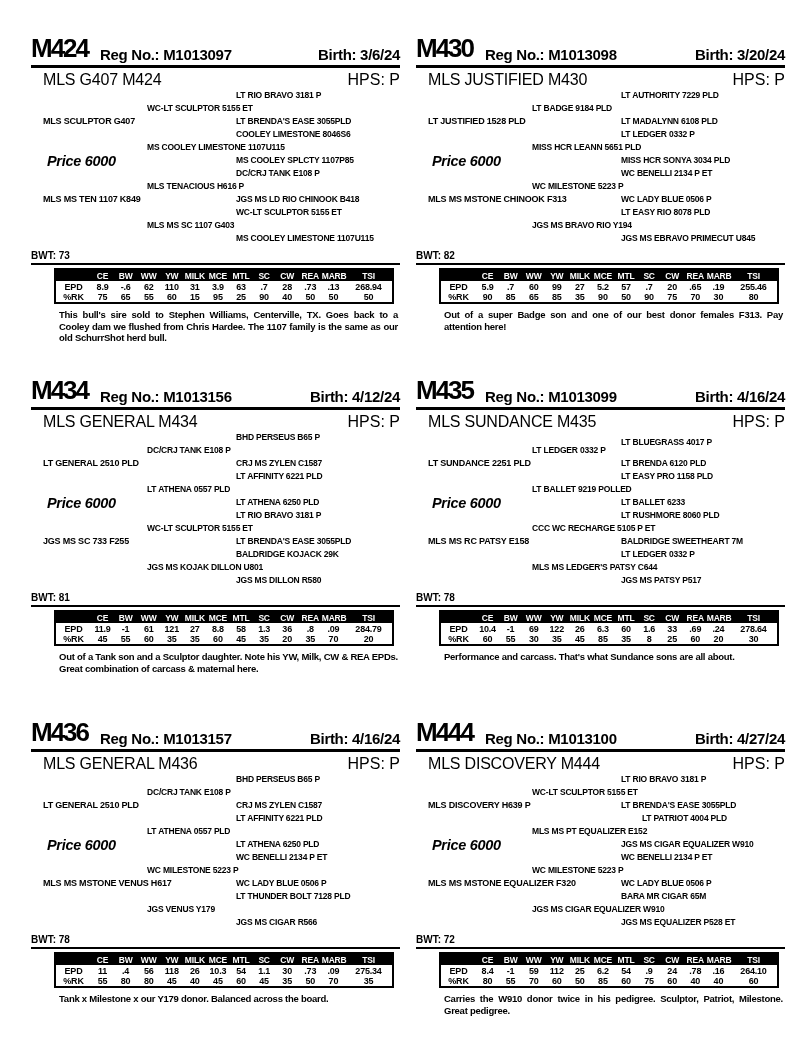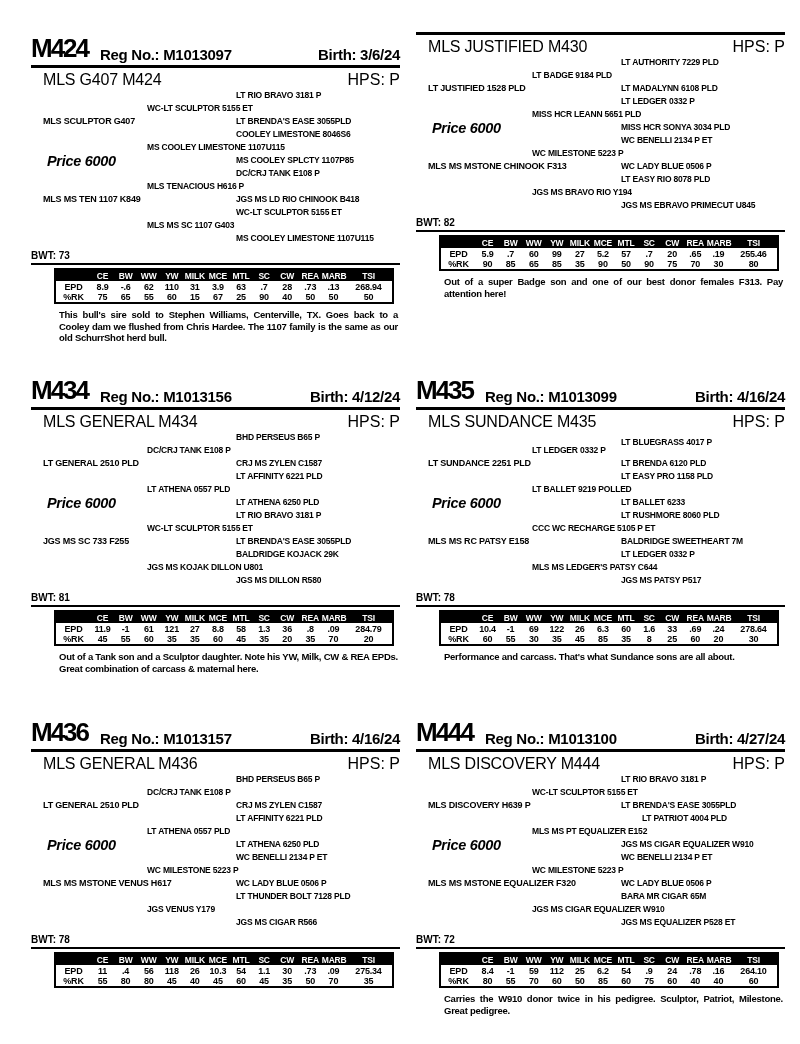--- a/index.html
+++ b/index.html
@@ -160,34 +160,39 @@
             <td>.13</td>
             <td class="tsi">268.94</td>
           </tr>
         <tr>
             <td class="lbl">%RK</td>
             <td>75</td>
             <td>65</td>
             <td>55</td>
             <td>60</td>
             <td>15</td>
-            <td>67</td>
+            <td>95</td>
             <td>25</td>
             <td>90</td>
             <td>40</td>
             <td>50</td>
             <td>50</td>
             <td class="tsi">50</td>
           </tr>
       </tbody>
     </table>
     <div class="note">This bull's sire sold to Stephen Williams, Centerville, TX. Goes back to a Cooley dam we flushed from Chris Hardee. The 1107 family is the same as our old SchurrShot herd bull.</div>
   </div>
 
   <div class="card">
+    <div class="card-header">
+      <span class="bull-id">M430</span>
+      <span class="reg-no">Reg No.: M1013098</span>
+      <span class="birth-date">Birth: 3/20/24</span>
+    </div>
     <div class="header-rule"></div>
     <div class="name-row">
       <span class="bull-name">MLS JUSTIFIED M430</span>
       <span class="hps-value">HPS: P</span>
     </div>
     <div class="pedigree">
         <div class="ped-cell" style="grid-area: 1 / 3;">LT AUTHORITY 7229 PLD</div>
         <div class="ped-cell" style="grid-area: 2 / 2;">LT BADGE 9184 PLD</div>
         <div class="ped-cell ped-left" style="grid-area: 3 / 1;">LT JUSTIFIED 1528 PLD</div>
         <div class="ped-cell" style="grid-area: 3 / 3;">LT MADALYNN 6108 PLD</div>
@@ -497,20 +502,21 @@
             <td>45</td>
             <td>60</td>
             <td>45</td>
             <td>35</td>
             <td>50</td>
             <td>70</td>
             <td class="tsi">35</td>
           </tr>
       </tbody>
     </table>
+    <div class="note">Tank x Milestone x our Y179 donor. Balanced across the board.</div>
   </div>
 
   <div class="card">
     <div class="card-header">
       <span class="bull-id">M444</span>
       <span class="reg-no">Reg No.: M1013100</span>
       <span class="birth-date">Birth: 4/27/24</span>
     </div>
     <div class="header-rule"></div>
     <div class="name-row">

